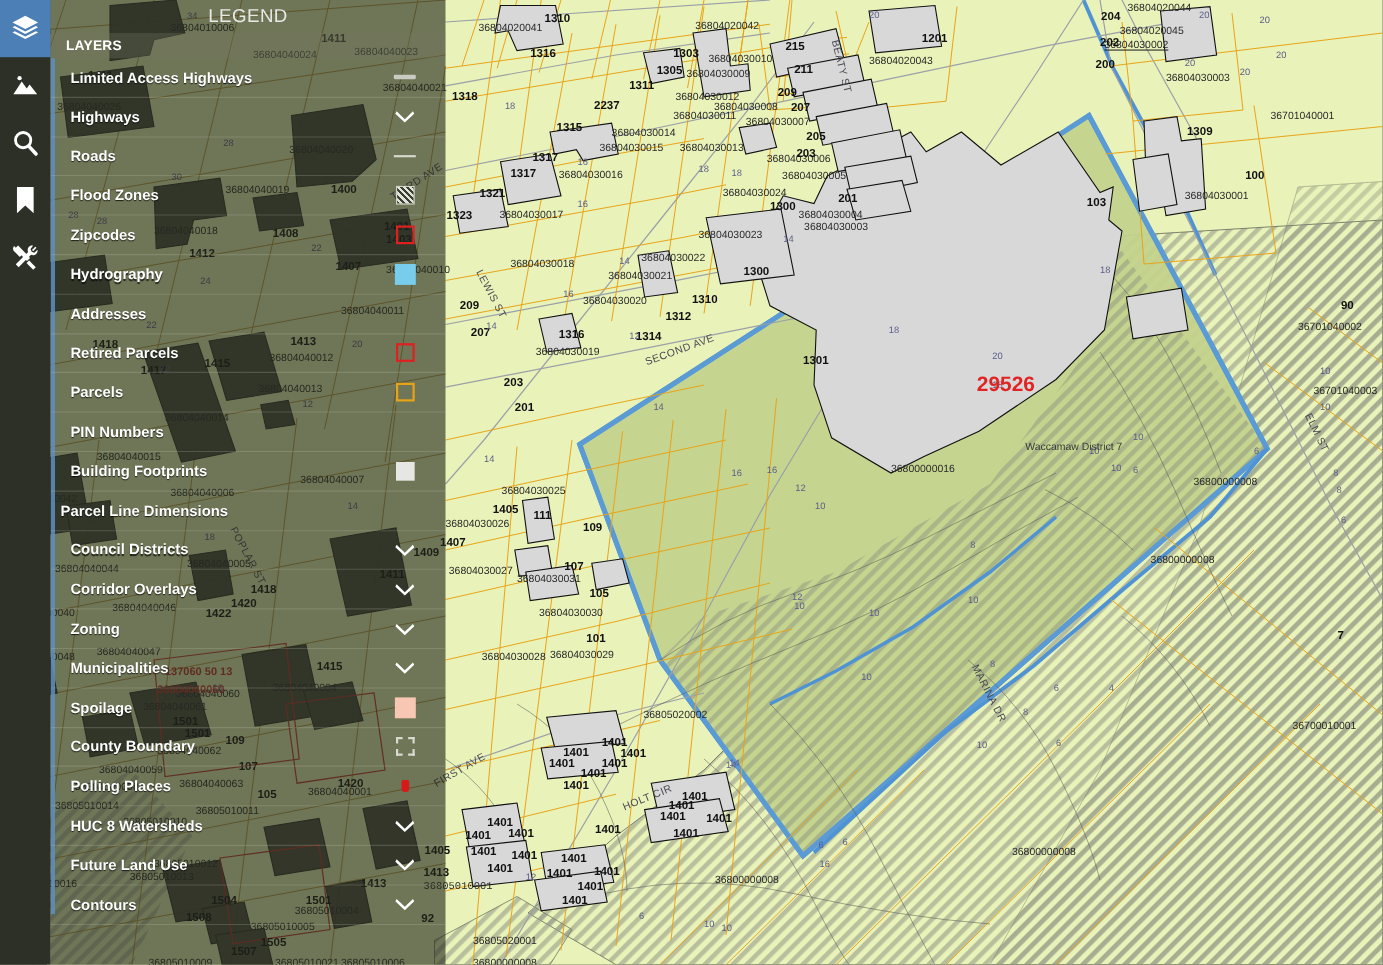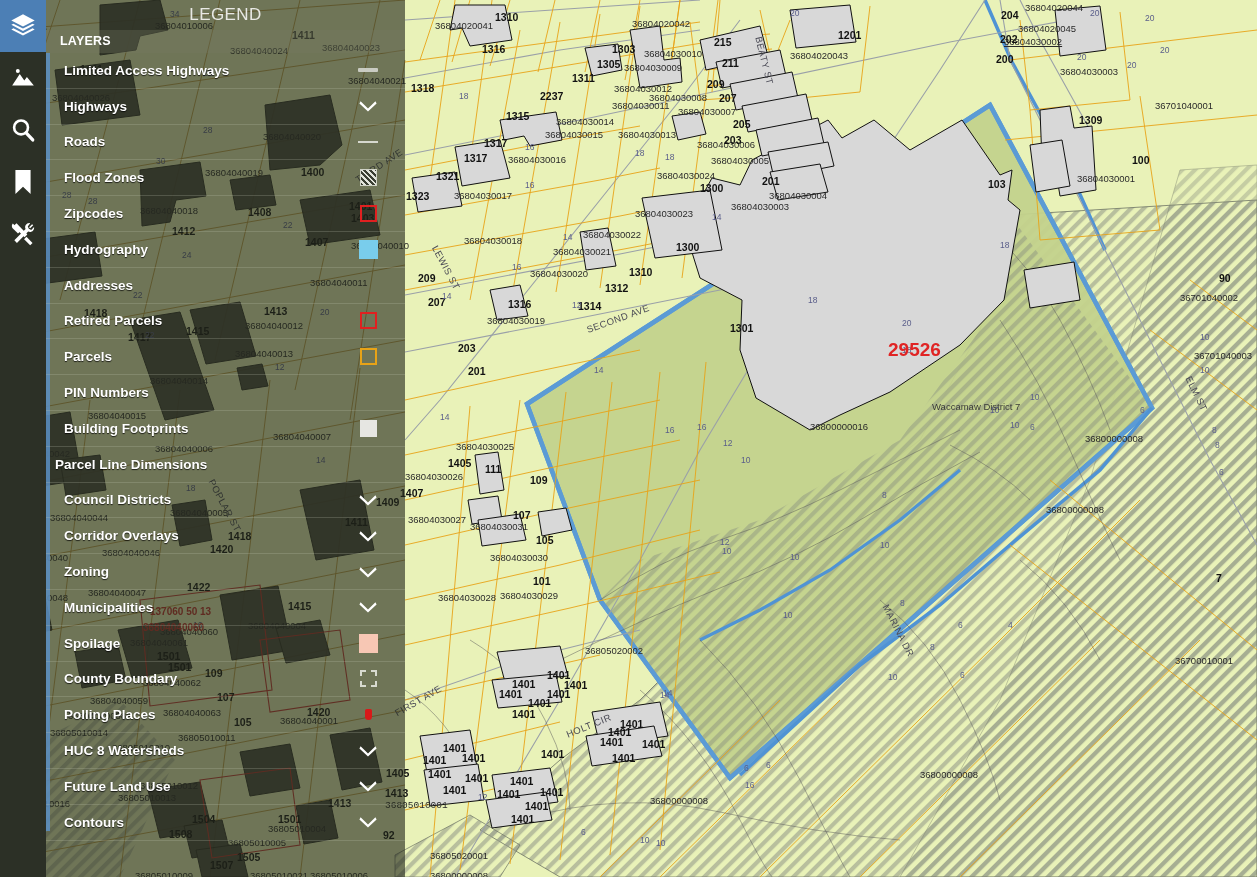--- a/index.html
+++ b/index.html
@@ -338,21 +338,21 @@
         <div class="mlabel pin" style="left: 1004px; top: 36px; text-decoration: underline;">36804030002</div>
         <div class="mlabel pin" style="left: 644px; top: 48px;">36804030010</div>
         <div class="mlabel pin" style="left: 624px; top: 62px;">36804030009</div>
         <div class="mlabel pin" style="left: 614px; top: 83px;">36804030012</div>
         <div class="mlabel pin" style="left: 649px; top: 92px;">36804030008</div>
         <div class="mlabel pin" style="left: 612px; top: 100px;">36804030011</div>
         <div class="mlabel pin" style="left: 678px; top: 106px;">36804030007</div>
         <div class="mlabel pin" style="left: 697px; top: 139px;">36804030006</div>
         <div class="mlabel pin" style="left: 711px; top: 155px;">36804030005</div>
         <div class="mlabel pin" style="left: 657px; top: 170px;">36804030024</div>
-        <div class="mlabel pin" style="left: 769px; top: 190px;">36804030004</div>
+        <div class="mlabel pin" style="left: 726px; top: 190px;">36804030004</div>
         <div class="mlabel pin" style="left: 731px; top: 201px;">36804030003</div>
         <div class="mlabel pin" style="left: 556px; top: 116px;">36804030014</div>
         <div class="mlabel pin" style="left: 545px; top: 129px;">36804030015</div>
         <div class="mlabel pin" style="left: 618px; top: 129px;">36804030013</div>
         <div class="mlabel pin" style="left: 508px; top: 154px;">36804030016</div>
         <div class="mlabel pin" style="left: 454px; top: 190px;">36804030017</div>
         <div class="mlabel pin" style="left: 464px; top: 235px;">36804030018</div>
         <div class="mlabel pin" style="left: 635px; top: 208px;">36804030023</div>
         <div class="mlabel pin" style="left: 583px; top: 229px;">36804030022</div>
         <div class="mlabel pin" style="left: 553px; top: 246px;">36804030021</div>
@@ -436,21 +436,21 @@
         <div class="mlabel addr" style="left: 264px; top: 305px;">1413</div>
         <div class="mlabel addr" style="left: 84px; top: 307px;">1418</div>
         <div class="mlabel addr" style="left: 172px; top: 225px;">1412</div>
         <div class="mlabel addr" style="left: 248px; top: 206px;">1408</div>
         <div class="mlabel addr" style="left: 128px; top: 331px;">1417</div>
         <div class="mlabel addr" style="left: 186px; top: 325px;">1415</div>
         <div class="mlabel addr" style="left: 376px; top: 496px;">1409</div>
         <div class="mlabel addr" style="left: 345px; top: 516px;">1411</div>
         <div class="mlabel addr" style="left: 228px; top: 530px;">1418</div>
         <div class="mlabel addr" style="left: 210px; top: 543px;">1420</div>
-        <div class="mlabel addr" style="left: 187px; top: 581px;">1422</div>
+        <div class="mlabel addr" style="left: 187px; top: 552px;">1422</div>
         <div class="mlabel addr" style="left: 288px; top: 600px;">1415</div>
         <div class="mlabel addr" style="left: 157px; top: 650px;">1501</div>
         <div class="mlabel addr" style="left: 168px; top: 661px;">1501</div>
         <div class="mlabel addr" style="left: 205px; top: 667px;">109</div>
         <div class="mlabel addr" style="left: 217px; top: 691px;">107</div>
         <div class="mlabel addr" style="left: 234px; top: 716px;">105</div>
         <div class="mlabel addr" style="left: 307px; top: 706px;">1420</div>
         <div class="mlabel addr" style="left: 17px; top: 707px;">1513</div>
         <div class="mlabel addr" style="left: 17px; top: 607px;">1508</div>
         <div class="mlabel addr" style="left: 192px; top: 813px;">1504</div>

